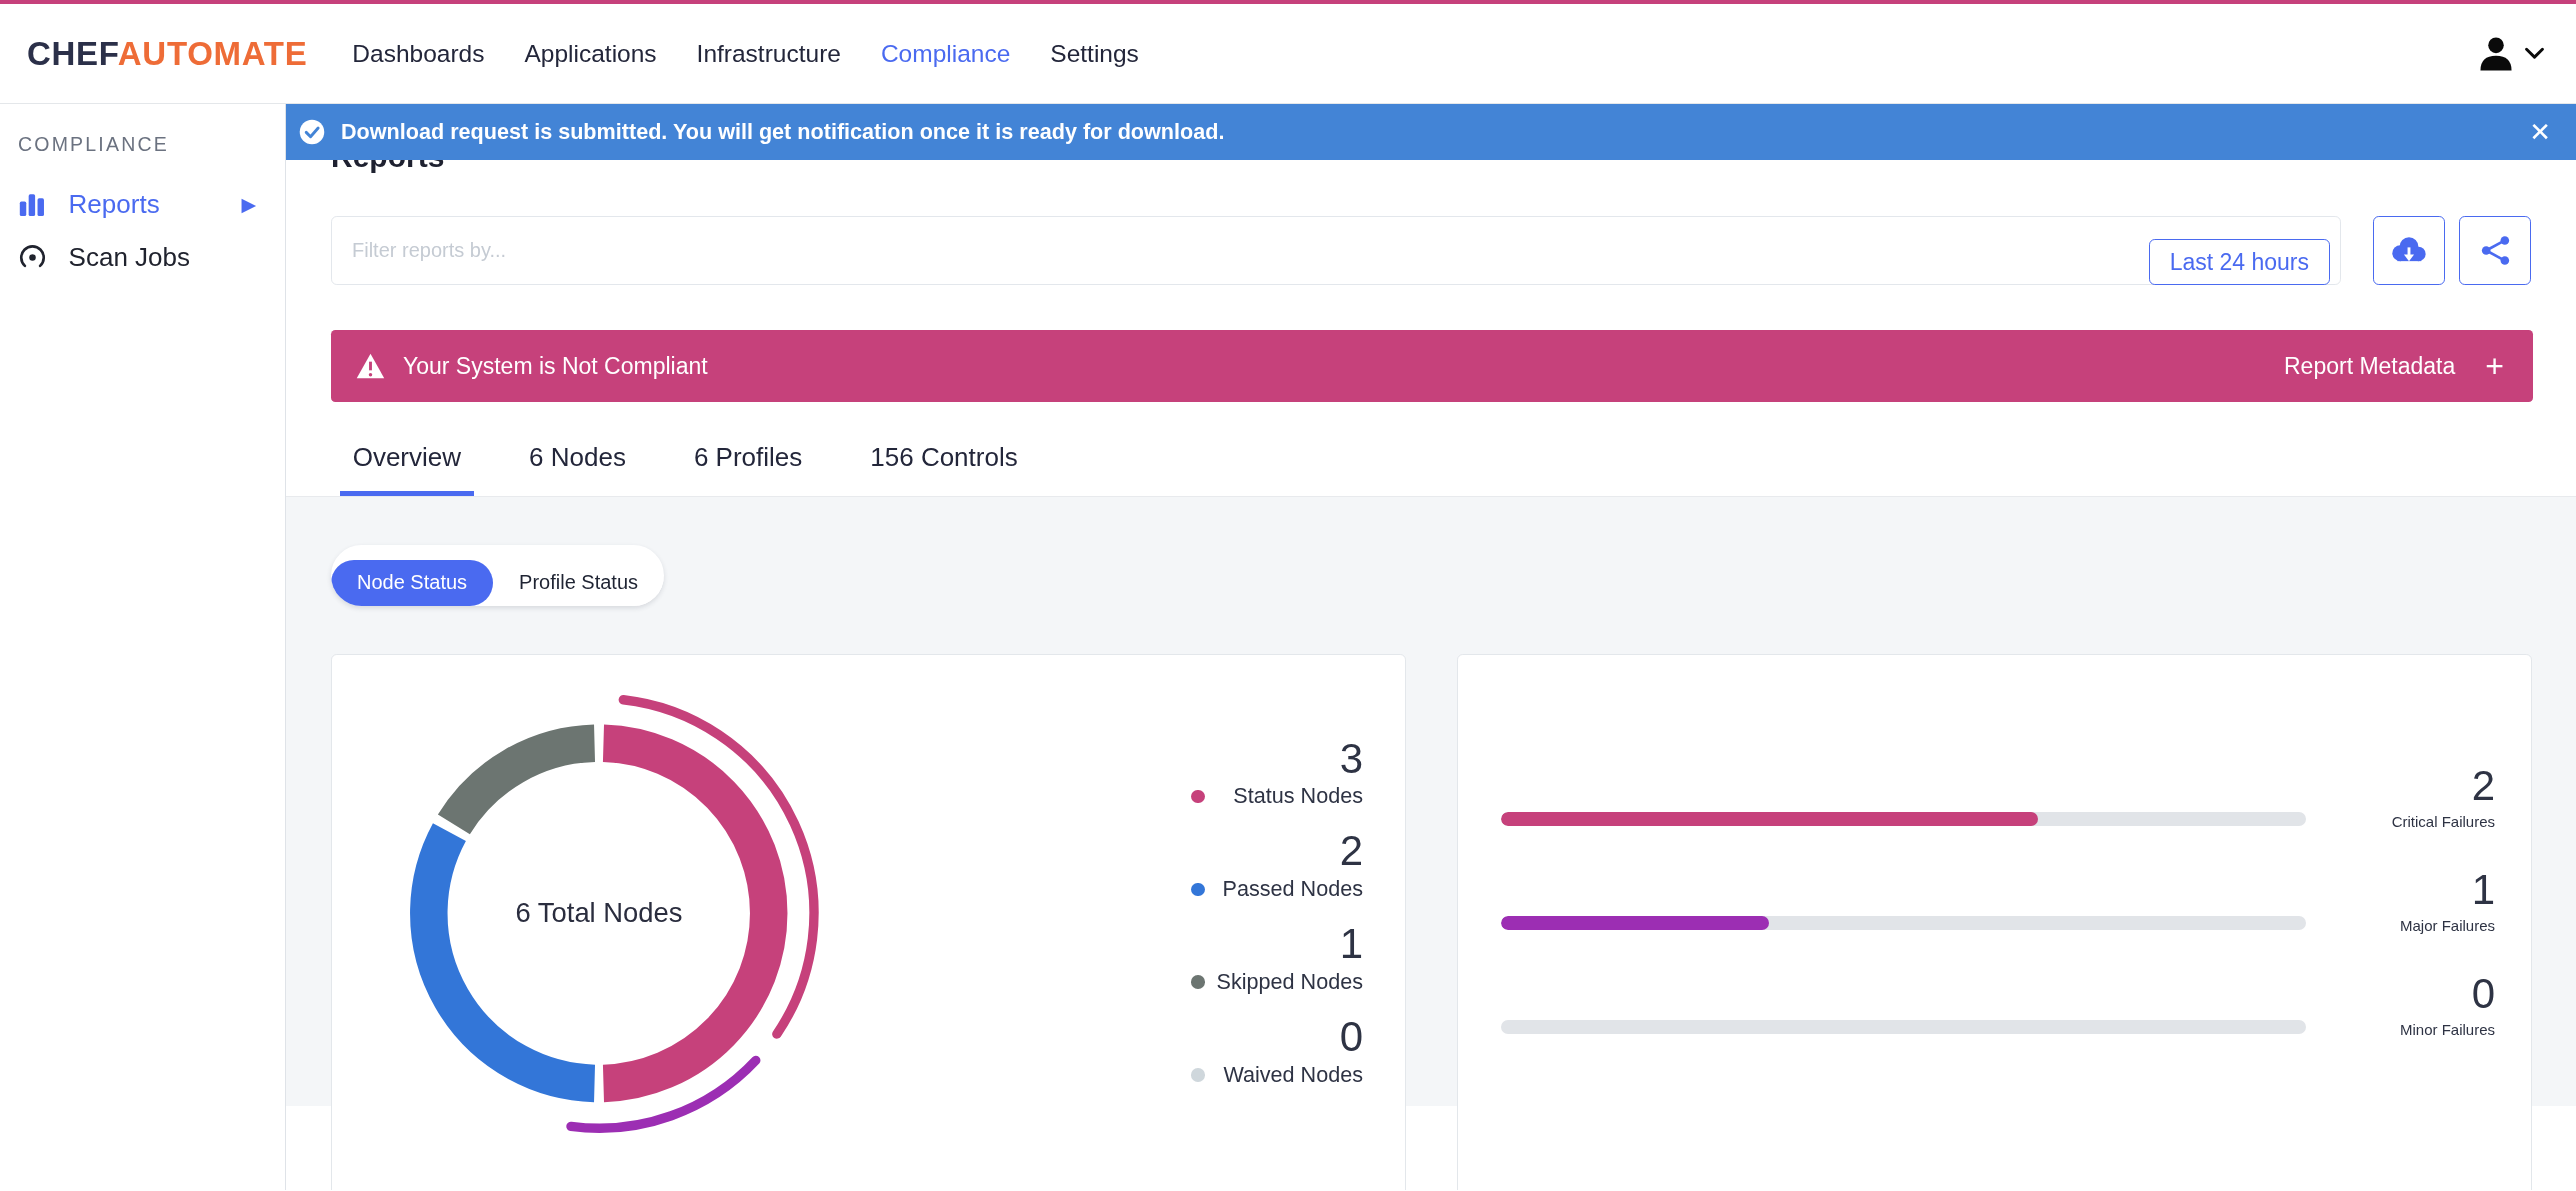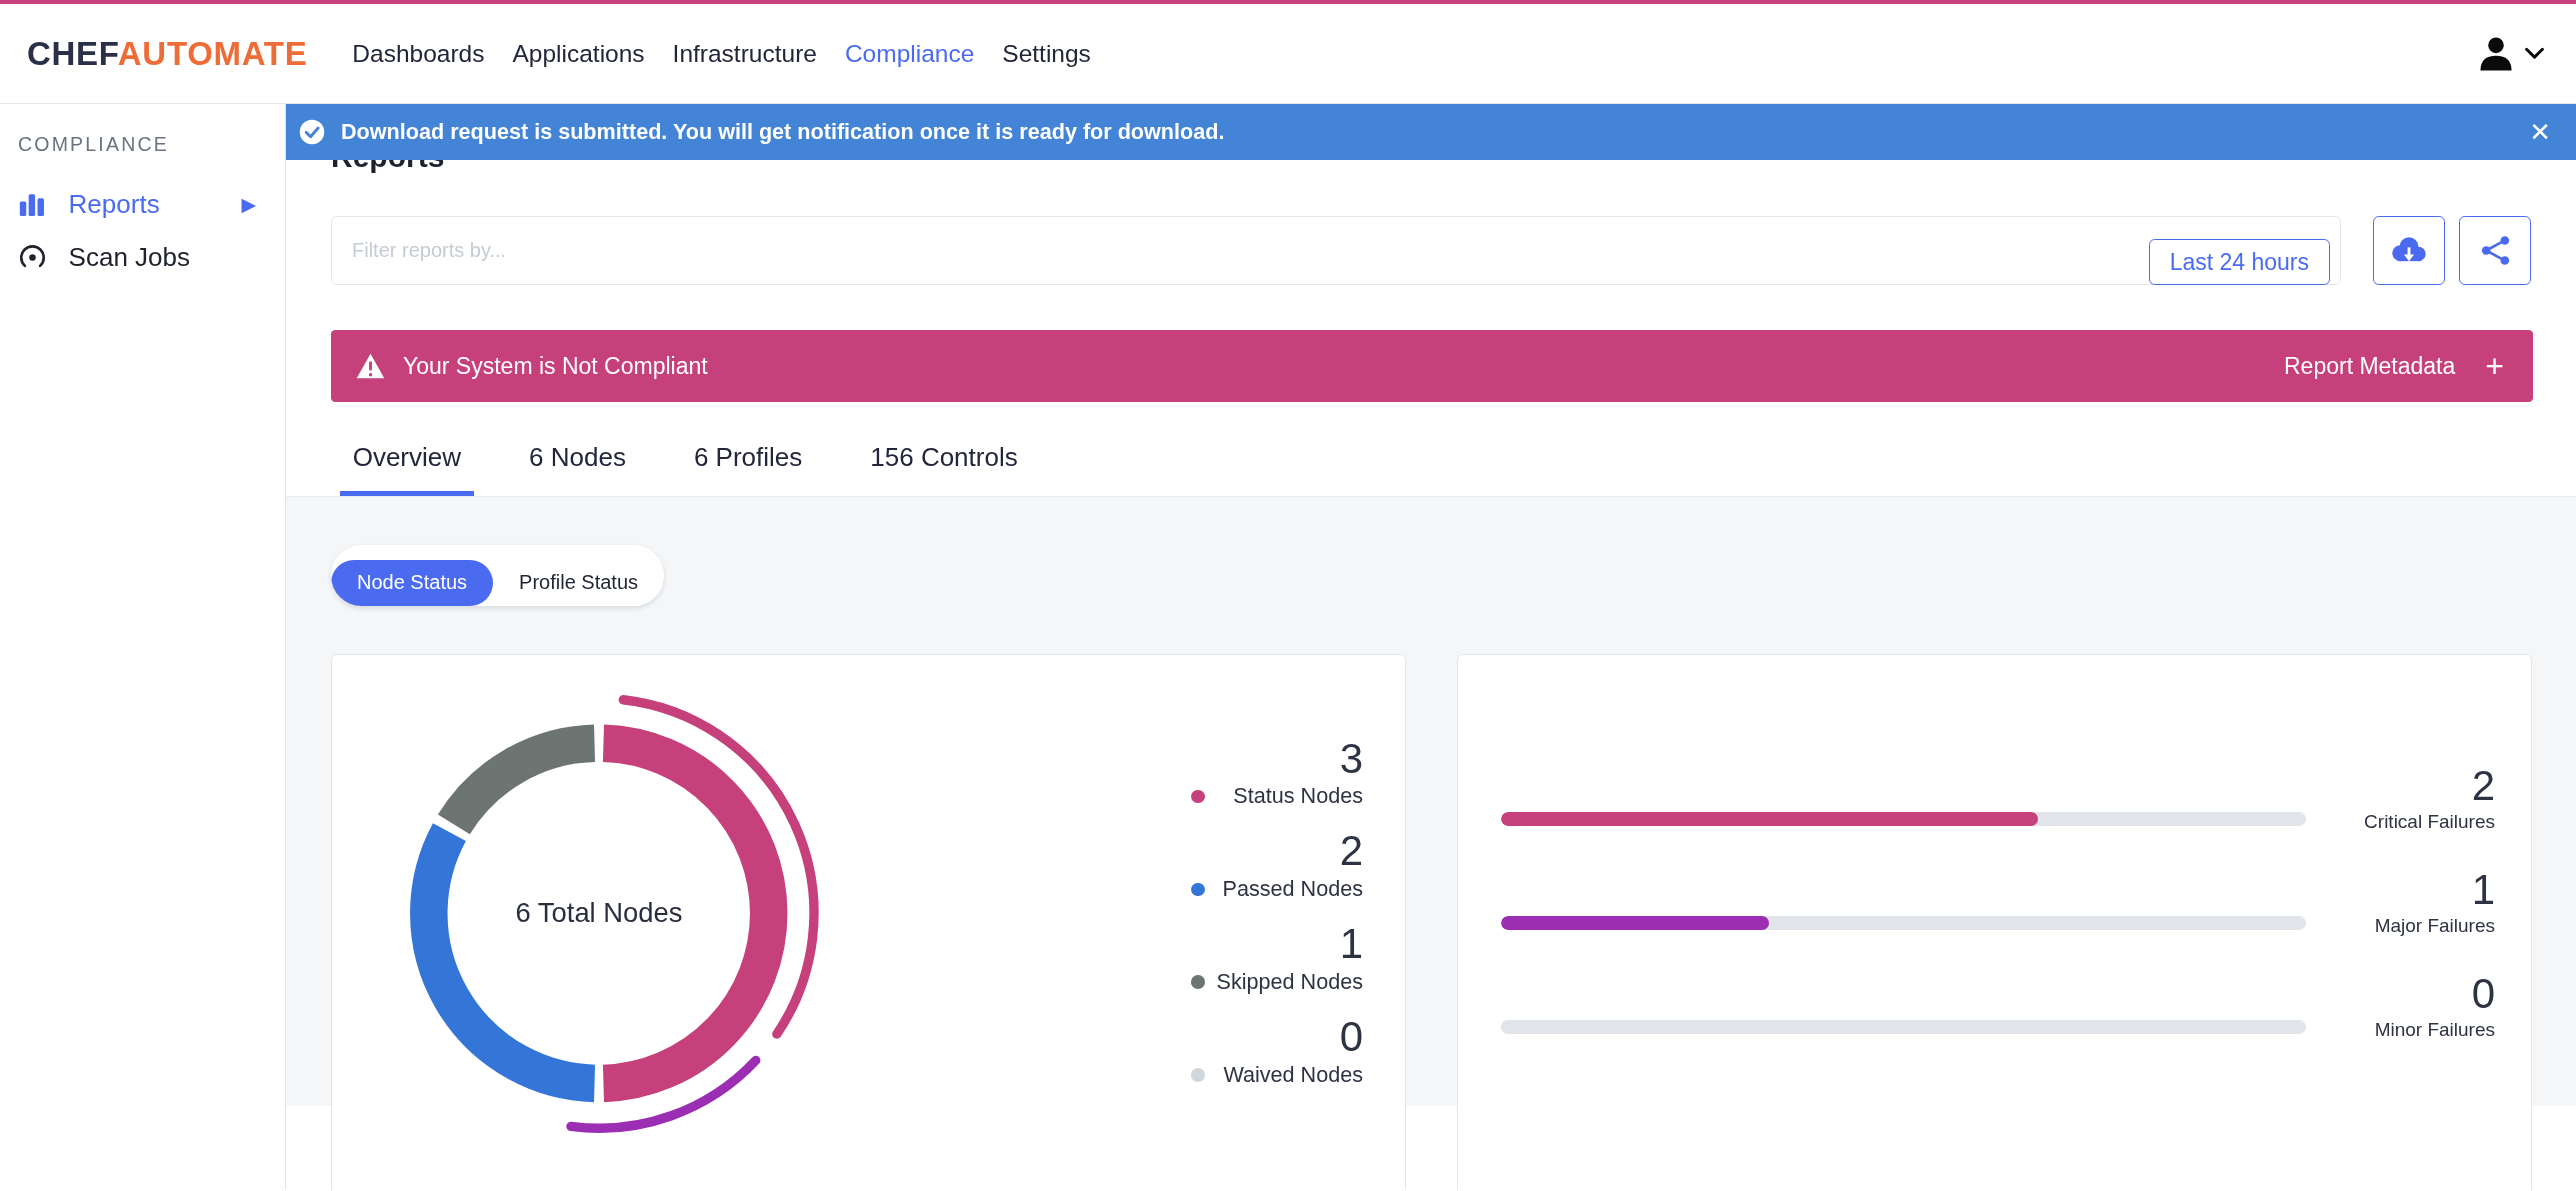--- a/index.html
+++ b/index.html
@@ -11,21 +11,21 @@
   }
   *{box-sizing:border-box;margin:0;padding:0;}
   html,body{width:2576px;height:1191px;overflow:hidden;}
   body{font-family:"Liberation Sans",sans-serif;background:#fff;color:var(--text-dark);}
 
   
   .top-accent{height:4.3px;background:var(--magenta);}
   .header{height:100px;background:#fff;border-bottom:0.7px solid #e4e7ea;display:flex;align-items:center;padding:0 32px 0 27px;}
   .logo{font-size:33px;font-weight:bold;letter-spacing:0.7px;white-space:nowrap;}
   .logo .p1{color:var(--logo-navy);} .logo .p2{color:var(--logo-orange);}
-  .nav{display:flex;align-items:center;margin-left:45px;gap:28px;}
+  .nav{display:flex;align-items:center;margin-left:45px;gap:40px;}
   .nav-item{font-size:24.5px;color:var(--text-dark);cursor:pointer;}
   .nav-item.active{color:var(--accent-blue);}
   .user-area{margin-left:auto;display:flex;align-items:center;gap:10px;}
 
   
   .shell{display:flex;height:1086px;}
   .sidebar{width:286px;background:#fff;border-right:0.7px solid #dfe3e8;flex-shrink:0;padding-top:29px;}
   .side-cat{font-size:19.5px;color:#6b7280;letter-spacing:2.2px;margin:0 0 21.6px 18px;}
   .side-item{display:flex;align-items:center;height:53px;padding-left:18px;cursor:pointer;position:relative;}
   .side-item .s-ico{width:29px;display:flex;justify-content:center;}
@@ -74,21 +74,21 @@
   .legend-line{display:flex;align-items:center;justify-content:space-between;width:172px;margin-top:2.9px;}
   .legend-dot{width:13.7px;height:13.7px;border-radius:50%;background:#ccc;}
   .legend-lbl{font-size:21.6px;color:#2e3344;}
 
   .bars-pad{padding:108px 36px 0 43px;}
   .bar-row{display:flex;align-items:flex-end;margin-bottom:32px;}
   .bar-track{flex:1;height:13.7px;border-radius:7.2px;background:var(--track-gray);margin-bottom:8.7px;overflow:hidden;}
   .bar-fill{height:100%;border-radius:7.2px;width:0;}
   .bar-meta{width:173px;display:flex;flex-direction:column;align-items:flex-end;margin-left:16px;}
   .bar-num{font-size:42px;line-height:46px;color:#2e3344;}
-  .bar-lbl{font-size:19px;line-height:26px;color:#2e3344;}
+  .bar-lbl{font-size:15px;line-height:26px;color:#2e3344;}
 </style>
 </head>
 <body>
 
 <div class="top-accent"></div>
 
 <header class="header">
   <div class="logo">
     <span class="p1">CHEF</span><span class="p2">AUTOMATE</span>
   </div>

